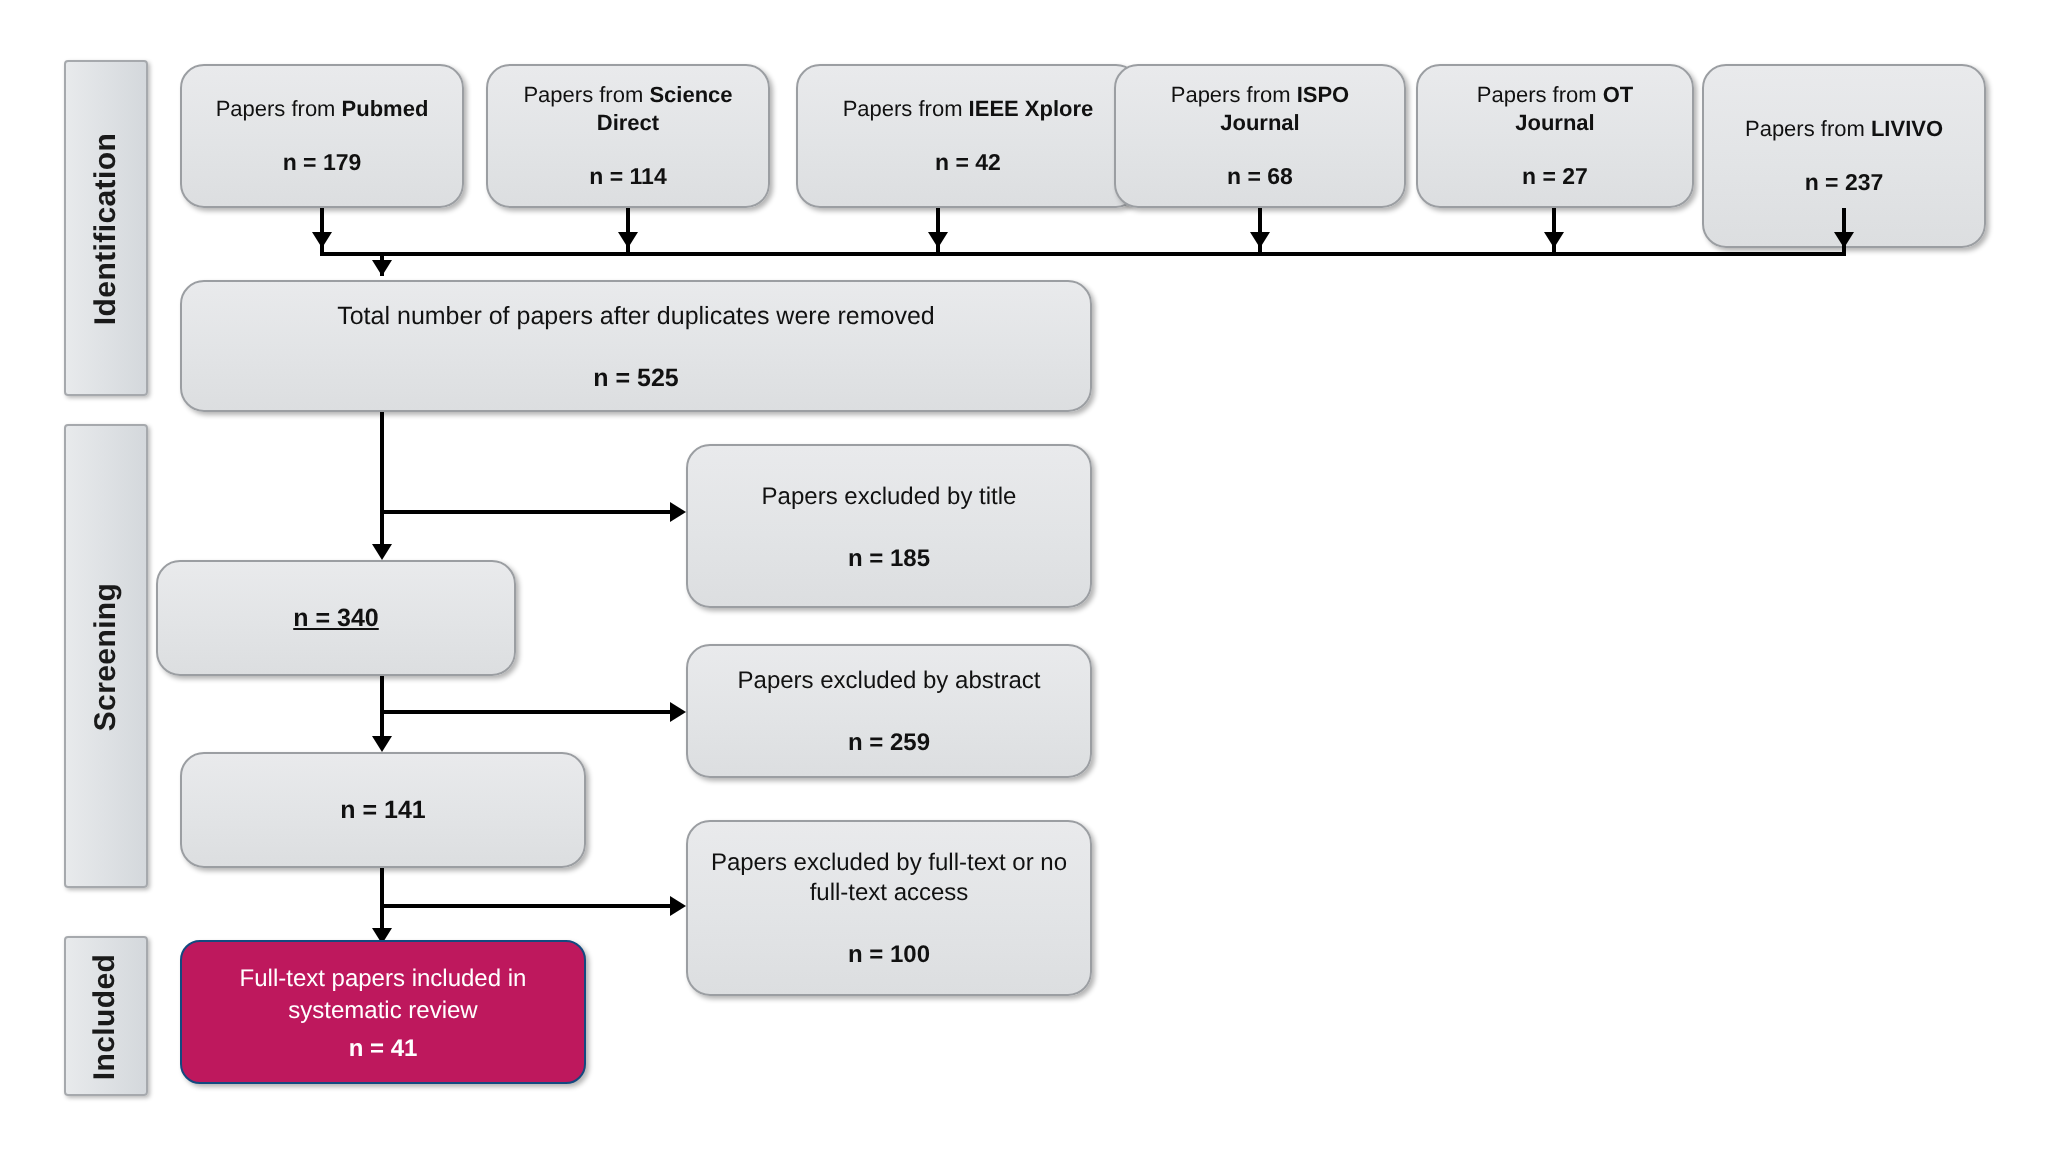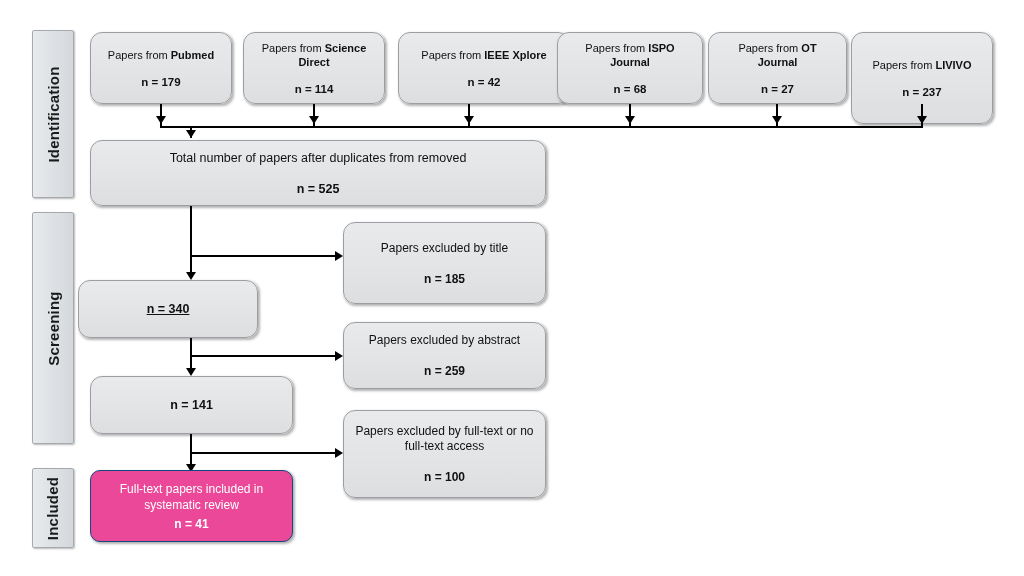--- a/index.html
+++ b/index.html
@@ -77,21 +77,21 @@
   .wide .title { font-size: 12.5px; line-height: 16px; margin-bottom: 16px; }
   .wide .count { font-size: 12.5px; }
 
   .excl .title { font-size: 12px; line-height: 15px; margin-bottom: 16px; }
   .excl .count { font-size: 12px; }
 
   .plain .count { font-size: 12.5px; }
 
   
   .node.included {
-    background: #ec4899;
+    background: #be185d;
     border: 1px solid #13497f;
     color: #ffffff;
     border-radius: 10px;
   }
   .node.included .title {
     font-size: 12px;
     line-height: 16px;
     color: #ffffff;
     margin-bottom: 4px;
   }
@@ -191,21 +191,21 @@
   <div class="vline" style="left:921px; top:104px; height:14px;"></div>
   <div class="arrow-down" style="left:917px; top:116px;"></div>
   <div class="vline" style="left:921px; top:104px; height:22px;"></div>
 
   <div class="hline" style="left:160px; top:126px; width:763px;"></div>
 
   <div class="vline" style="left:190px; top:126px; height:12px;"></div>
   <div class="arrow-down" style="left:186px; top:130px;"></div>
 
   <div class="node wide" style="left:90px; top:140px; width:456px; height:66px;">
-    <div class="title">Total number of papers after duplicates from removed</div>
+    <div class="title">Total number of papers after duplicates were removed</div>
     <div class="count">n = 525</div>
   </div>
 
   <div class="vline" style="left:190px; top:206px; height:72px;"></div>
   <div class="hline" style="left:190px; top:255px; width:147px;"></div>
   <div class="arrow-right" style="left:335px; top:251px;"></div>
   <div class="arrow-down" style="left:186px; top:272px;"></div>
 
   <div class="node excl" style="left:343px; top:222px; width:203px; height:82px;">
     <div class="title">Papers excluded by title</div>

